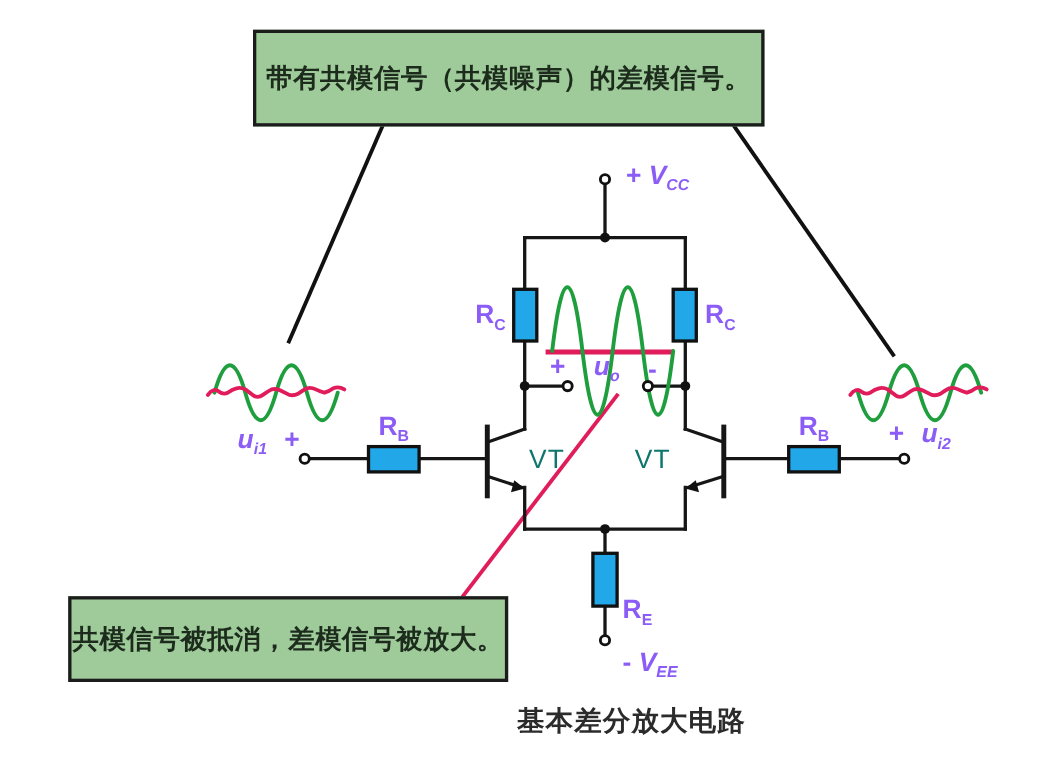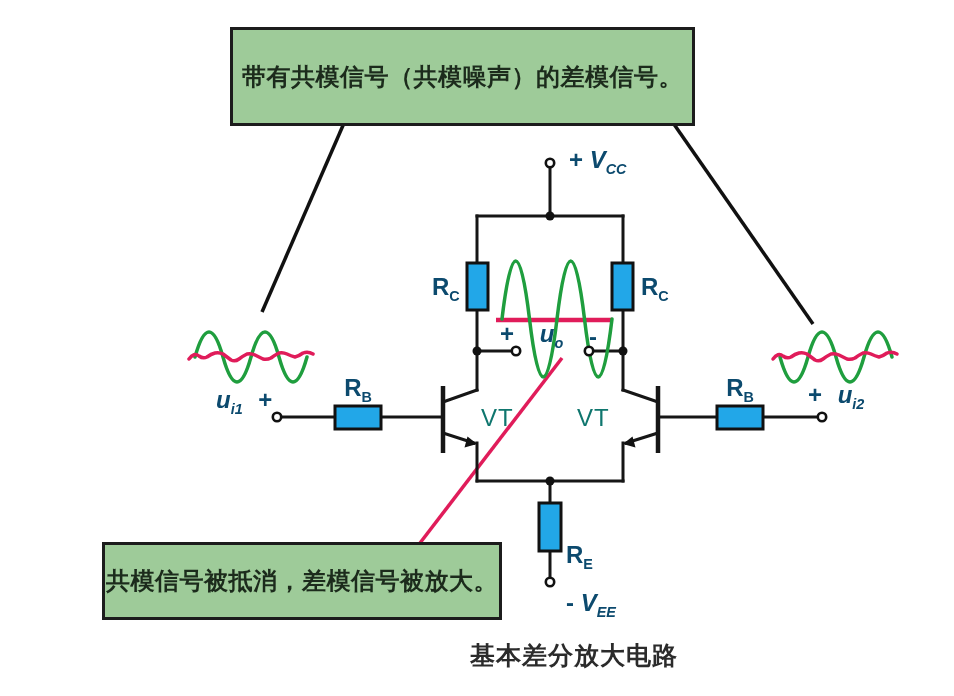--- a/index.html
+++ b/index.html
@@ -8,23 +8,23 @@
   }
   *{margin:0;padding:0;box-sizing:border-box;}
   body{background:#e9e9e9;font-family:"Liberation Sans",sans-serif;}
   .stage{position:relative;width:954px;height:696px;background:#ffffff;overflow:hidden;}
   .stage svg{position:absolute;left:0;top:0;}
   .callout{
     position:absolute;display:flex;align-items:center;justify-content:center;
     background:var(--callout-bg);border:3px solid var(--callout-border);
     color:var(--text-dark);font-weight:700;letter-spacing:0.5px;text-align:center;
   }
-  .callout.top{left:230px;top:27px;width:465px;height:99px;font-size:24px;}
-  .callout.bottom{left:62px;top:542px;width:400px;height:78px;font-size:24px;margin-left:40px;}
-  .lbl{position:absolute;color:#0c4a6e;font-size:24px;font-weight:600;white-space:nowrap;}
+  .callout.top{left:230px;top:27px;width:465px;height:88px;font-size:24px;}
+  .callout.bottom{left:62px;top:542px;width:400px;height:78px;font-size:24px;}
+  .lbl{position:absolute;color:#8b5cf6;font-size:24px;font-weight:600;white-space:nowrap;}
   .lbl sub{font-size:0.60em;font-weight:600;}
   .math{font-style:italic;font-weight:700;font-family:"Liberation Sans",sans-serif;}
   .vt{font-weight:500;color:#0f766e;letter-spacing:1px;}
   .sign{font-style:normal;font-weight:700;}
   .uo-row{position:absolute;left:500px;top:320px;width:97px;display:flex;
           justify-content:space-between;align-items:flex-start;}
   .uo-row .minus{padding-top:3px;}
   .caption{position:absolute;left:434px;top:639px;width:280px;text-align:center;
            font-size:25px;font-weight:600;color:#2b2b2b;letter-spacing:1px;}
   

